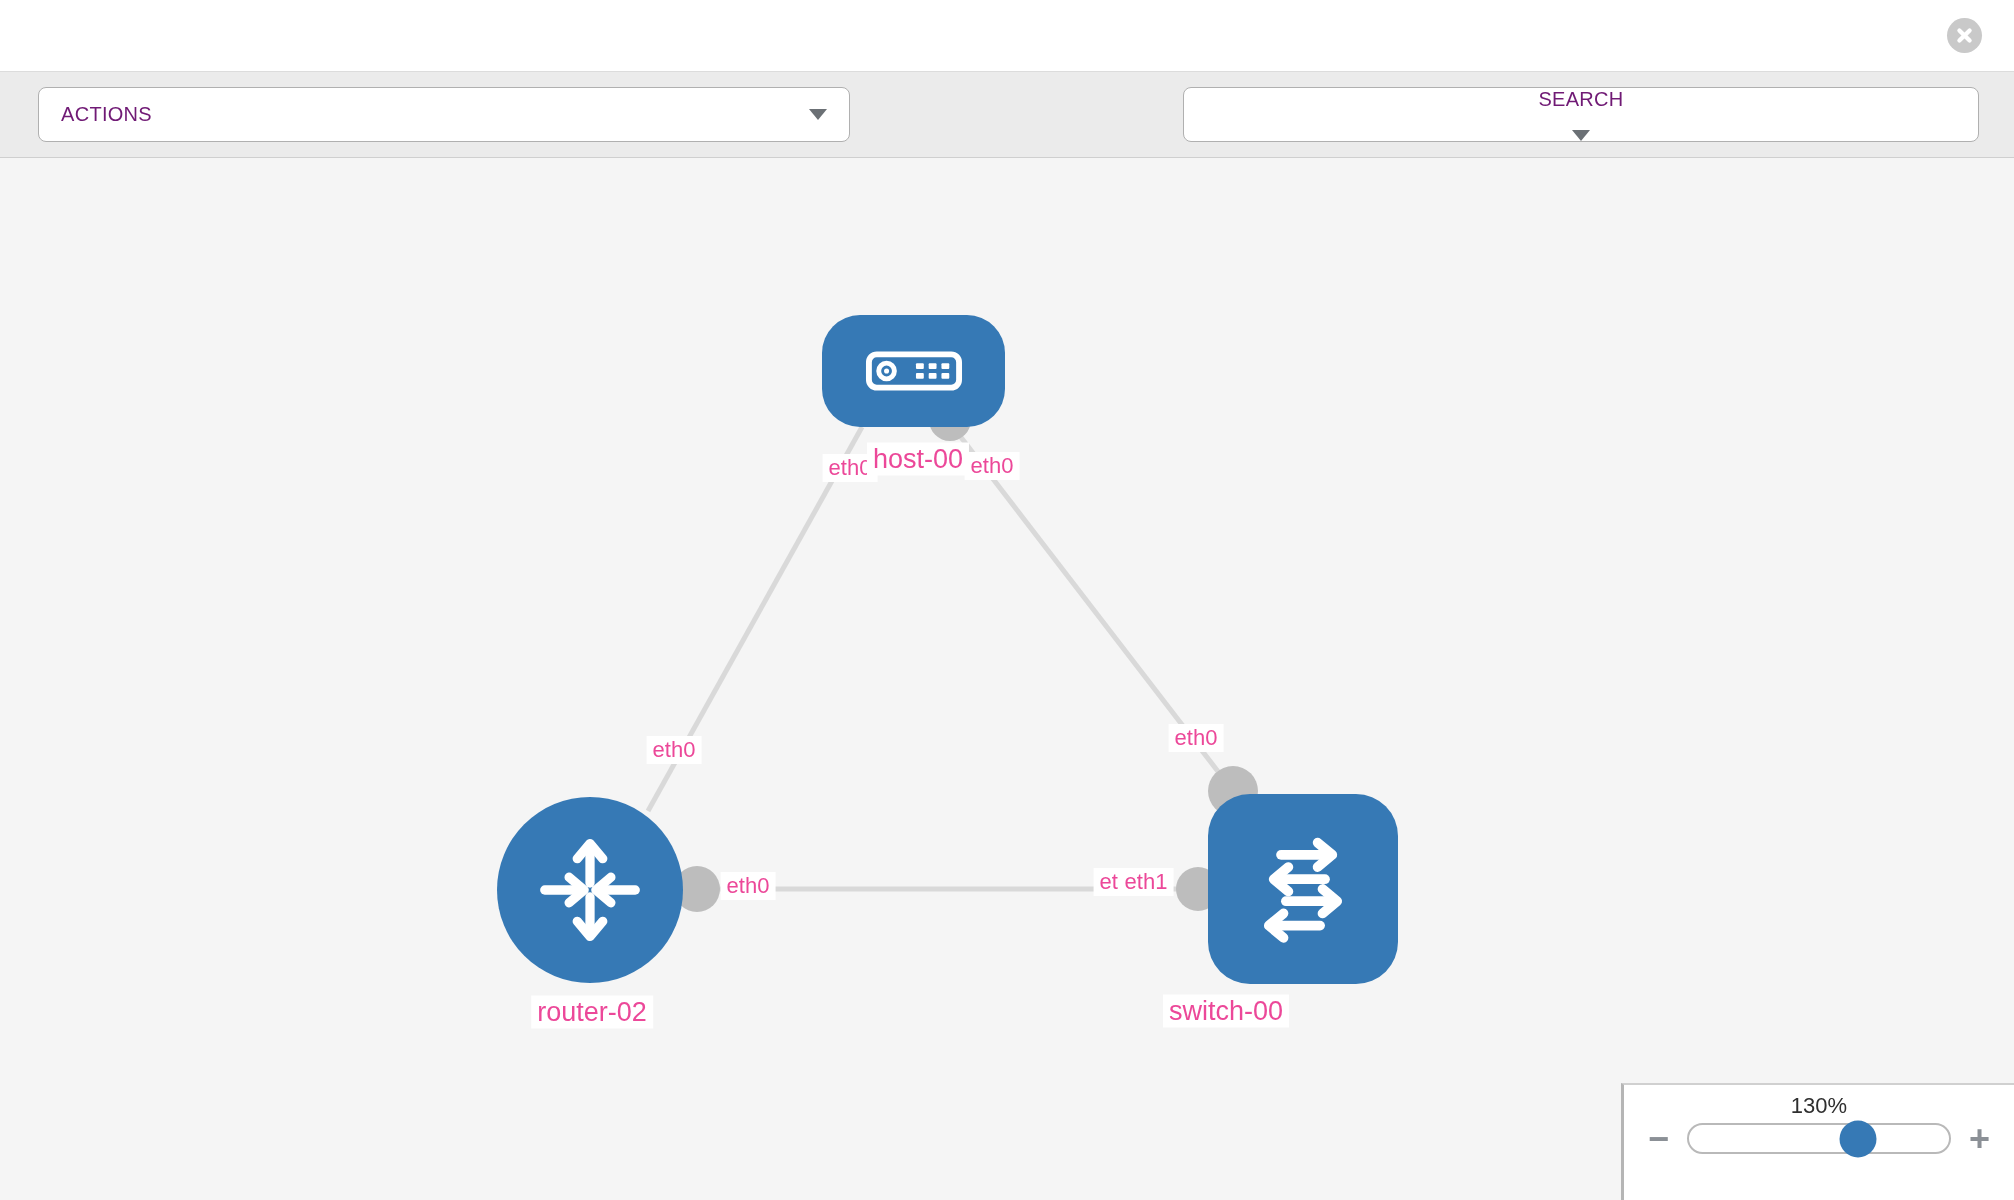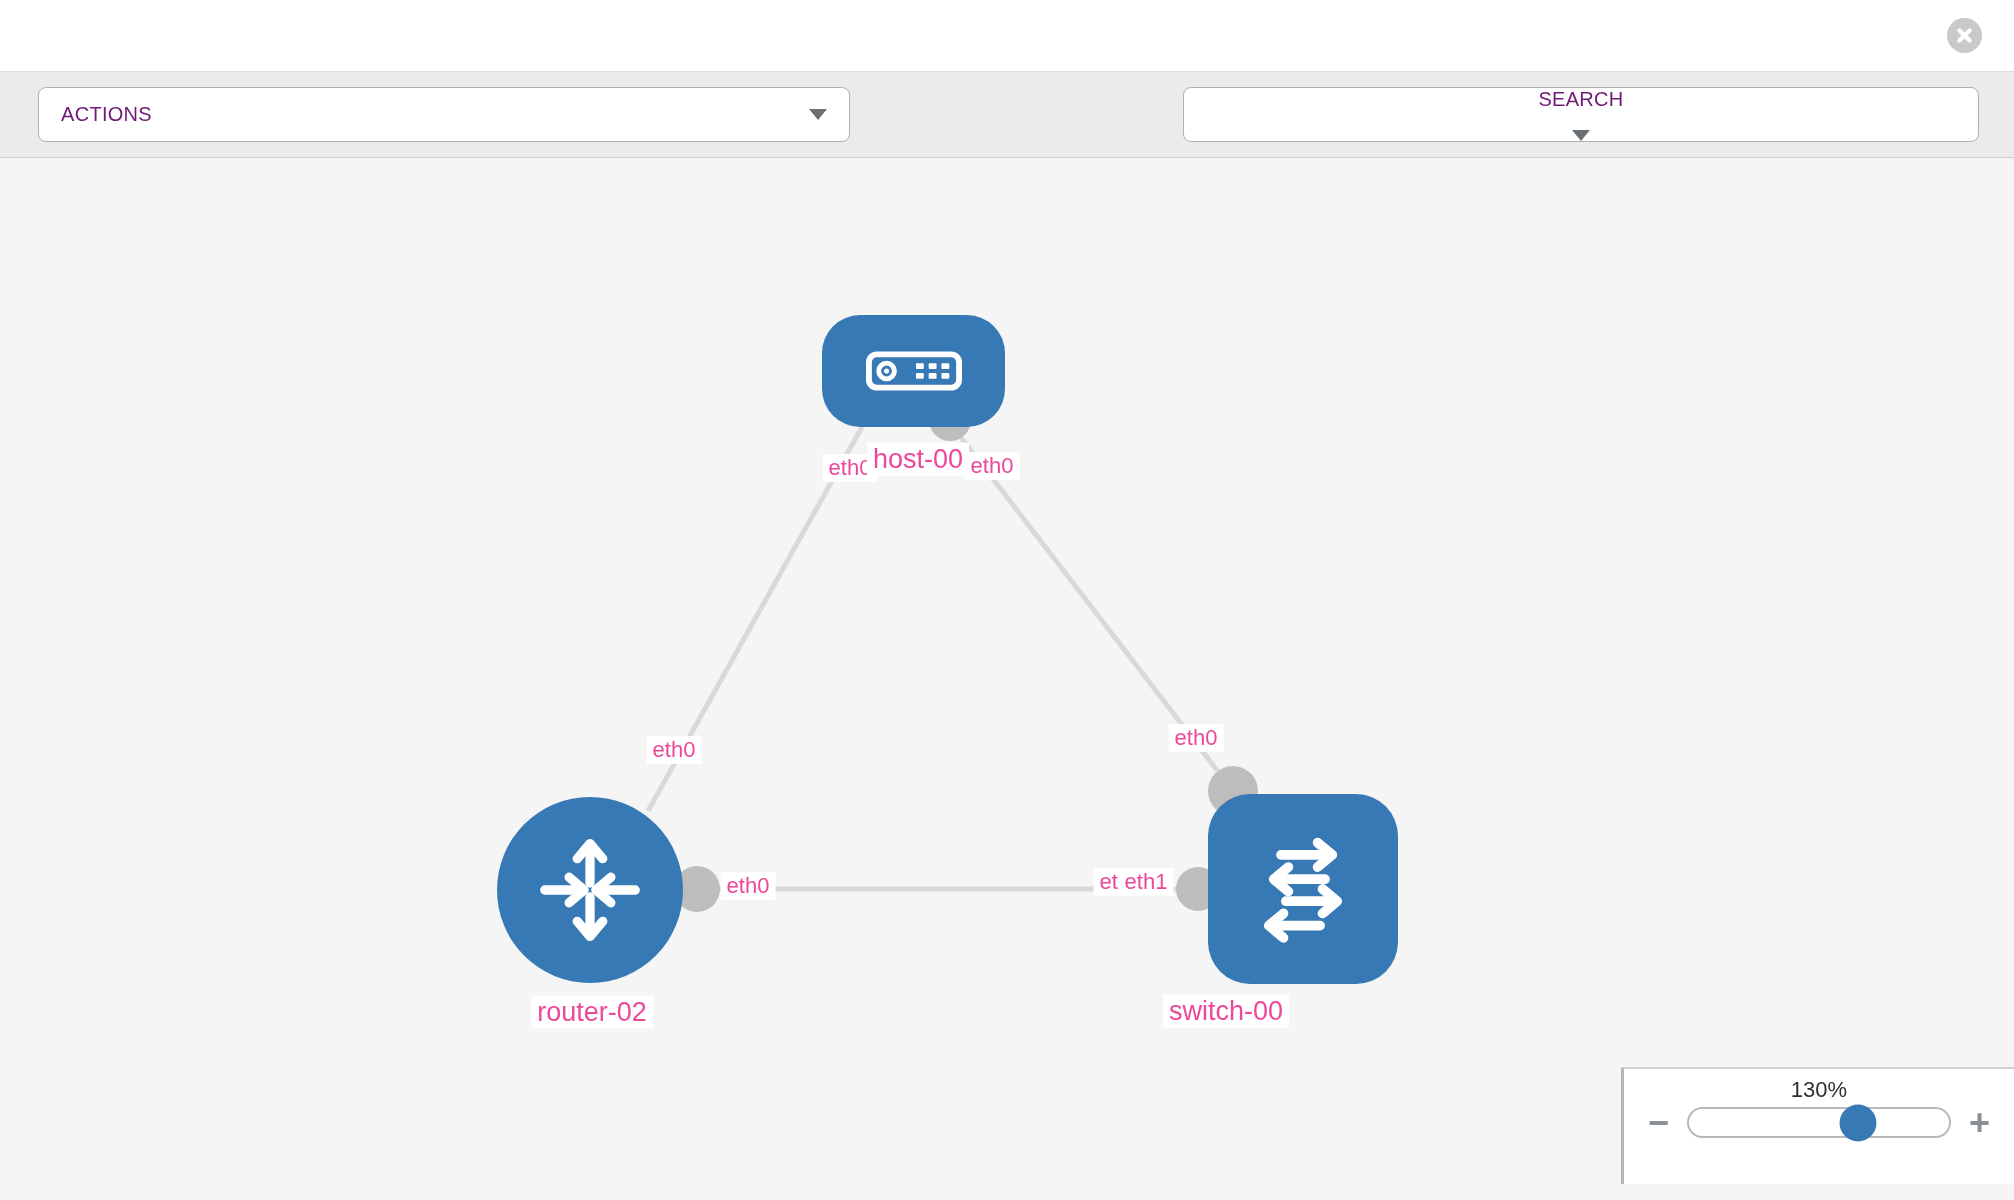--- a/index.html
+++ b/index.html
@@ -36,21 +36,21 @@
   .node-router{left:497px;top:639px;width:186px;height:186px;border-radius:50%;}
   .node-switch{left:1208px;top:636px;width:190px;height:190px;border-radius:42px;}
   .node svg{stroke:#fff;fill:none;stroke-linecap:round;stroke-linejoin:round;}
   .canvas-label{position:absolute;transform:translate(-50%,-50%);background:#fff;color:#ec4899;
     padding:1px 6px;white-space:nowrap;}
   .node-label{font-size:27px;z-index:6;}
   .iface-label{font-size:22px;z-index:5;}
   .iface-hidden{z-index:4;}
   .iface-top{z-index:5;}
   
-  .zoom-panel{position:absolute;right:0;bottom:16px;width:393px;height:117px;background:#fff;
+  .zoom-panel{position:absolute;right:0;bottom:0;width:393px;height:117px;background:#fff;
     border-left:3px solid #b5b5b5;border-top:2px solid #d0d0d0;box-sizing:border-box;}
   .zoom-level{text-align:center;margin-top:8px;font-size:22px;color:#2f2f2f;}
   .zoom-row{display:flex;align-items:center;padding:0 24px;margin-top:4px;}
   .zoom-minus,.zoom-plus{font-size:36px;font-weight:bold;color:#8b9096;line-height:30px;cursor:pointer;}
   .zoom-track{flex:1;height:27px;border:2px solid #b9b9b9;border-radius:16px;margin:0 18px;
     position:relative;background:#fff;cursor:pointer;}
   .zoom-thumb{position:absolute;left:65%;top:50%;transform:translate(-50%,-50%);width:37px;height:37px;
     border-radius:50%;background:var(--accent,#3679b5);cursor:pointer;}
 </style>
 </head>

